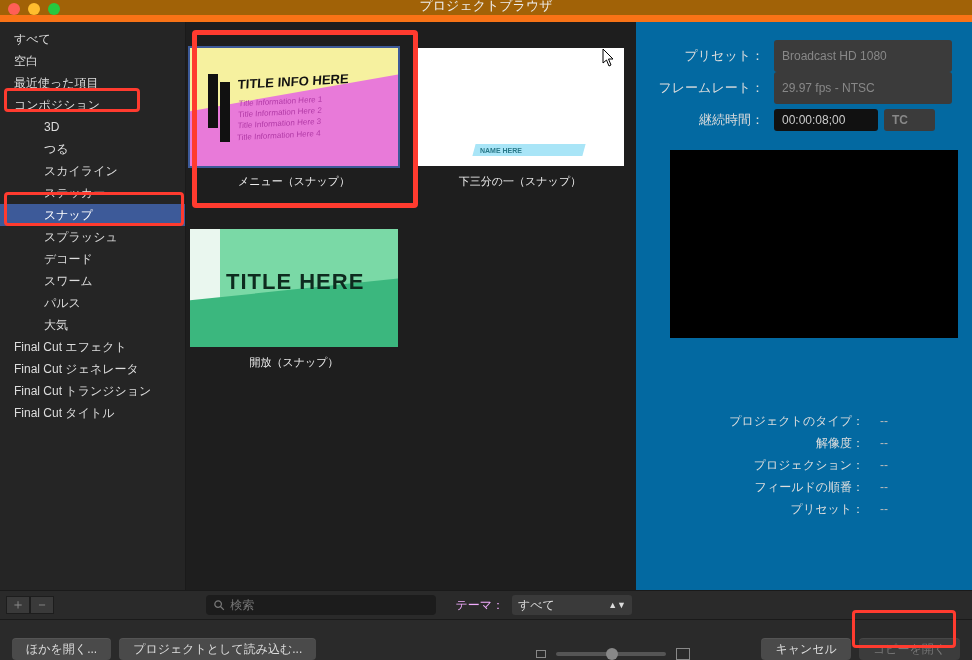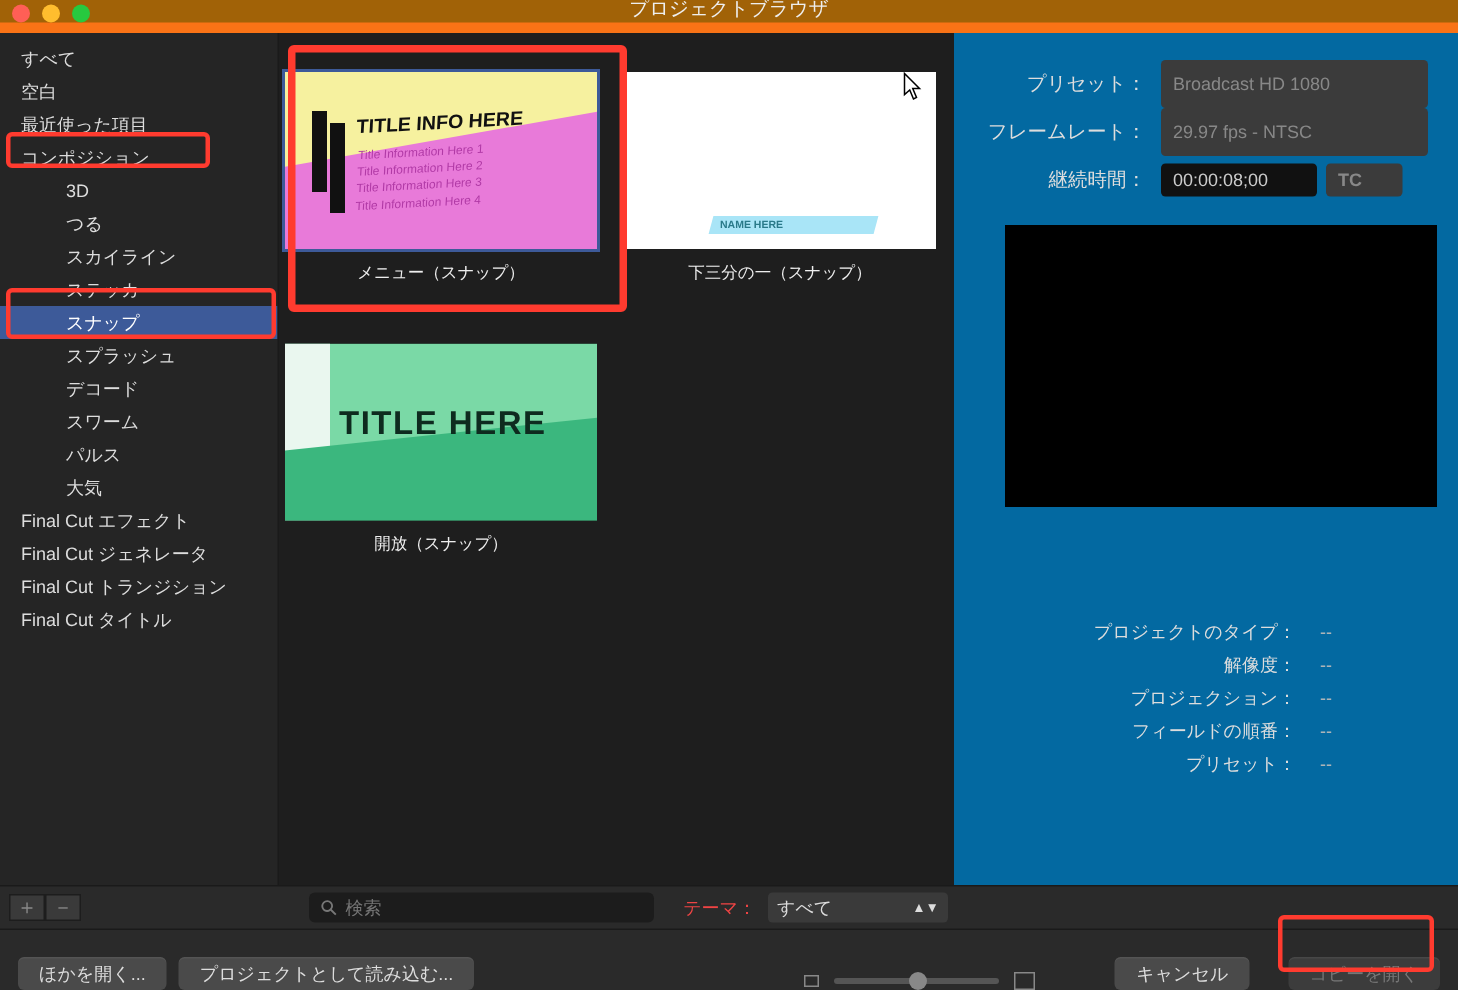--- a/index.html
+++ b/index.html
@@ -104,21 +104,21 @@
   }
   .addrm { width: 60px; display: flex; margin-left: 6px; }
   .sqbtn { width: 24px; height: 18px; background:#3a3a3a; color:#888;
     display:flex; align-items:center; justify-content:center; font-size:14px;
     border:1px solid #1d1d1d; cursor:default;}
   .search {
     margin-left: 140px; width: 230px; height: 20px; background:#1c1c1c;
     border-radius: 4px; display:flex; align-items:center; gap:6px; padding:0 8px;
     color:#777; font-size:12px;
   }
-  .theme-lbl { margin-left: auto; margin-right: 8px; font-size: 12px; color:#ef4444;}
+  .theme-lbl { margin-left: auto; margin-right: 8px; font-size: 12px; color:#f0abfc;}
   .theme-sel {
     width: 120px; height: 20px; background:#3a3a3a; border-radius:3px; color:#ddd;
     display:flex; align-items:center; justify-content:space-between; padding:0 6px; font-size:12px;
     margin-right: 10px;
   }
   .tb2 {
     height: 40px; background: #2a2a2a; display: flex; align-items: flex-end; padding: 0 12px;
   }
   .btn {
     height: 22px; background: #4a4a4a; color: #ddd; font-size: 12px;
@@ -272,21 +272,21 @@
   <div class="btn">ほかを開く...</div>
   <div style="width:8px;"></div>
   <div class="btn">プロジェクトとして読み込む...</div>
   <div class="slider-wrap">
     <div class="slicon" style="width:10px;height:8px;"></div>
     <div class="slider">
       <div class="knob"></div>
     </div>
     <div class="slicon"></div>
   </div>
-  <div style="margin-left:auto; display:flex; gap:26px;">
+  <div style="margin-left:auto; display:flex; gap:8px;">
     <div class="btn">キャンセル</div>
     <div class="btn dis">コピーを開く</div>
   </div>
 </div>
 
 <div class="hl-red" style="left:4px; top:88px; width:136px; height:24px;"></div>
 <div class="hl-red" style="left:4px; top:192px; width:180px; height:34px;"></div>
 <div class="hl-red" style="left:192px; top:30px; width:226px; height:178px; border-width:5px;"></div>
 <div class="hl-red" style="left:852px; top:610px; width:104px; height:38px;"></div>
 

